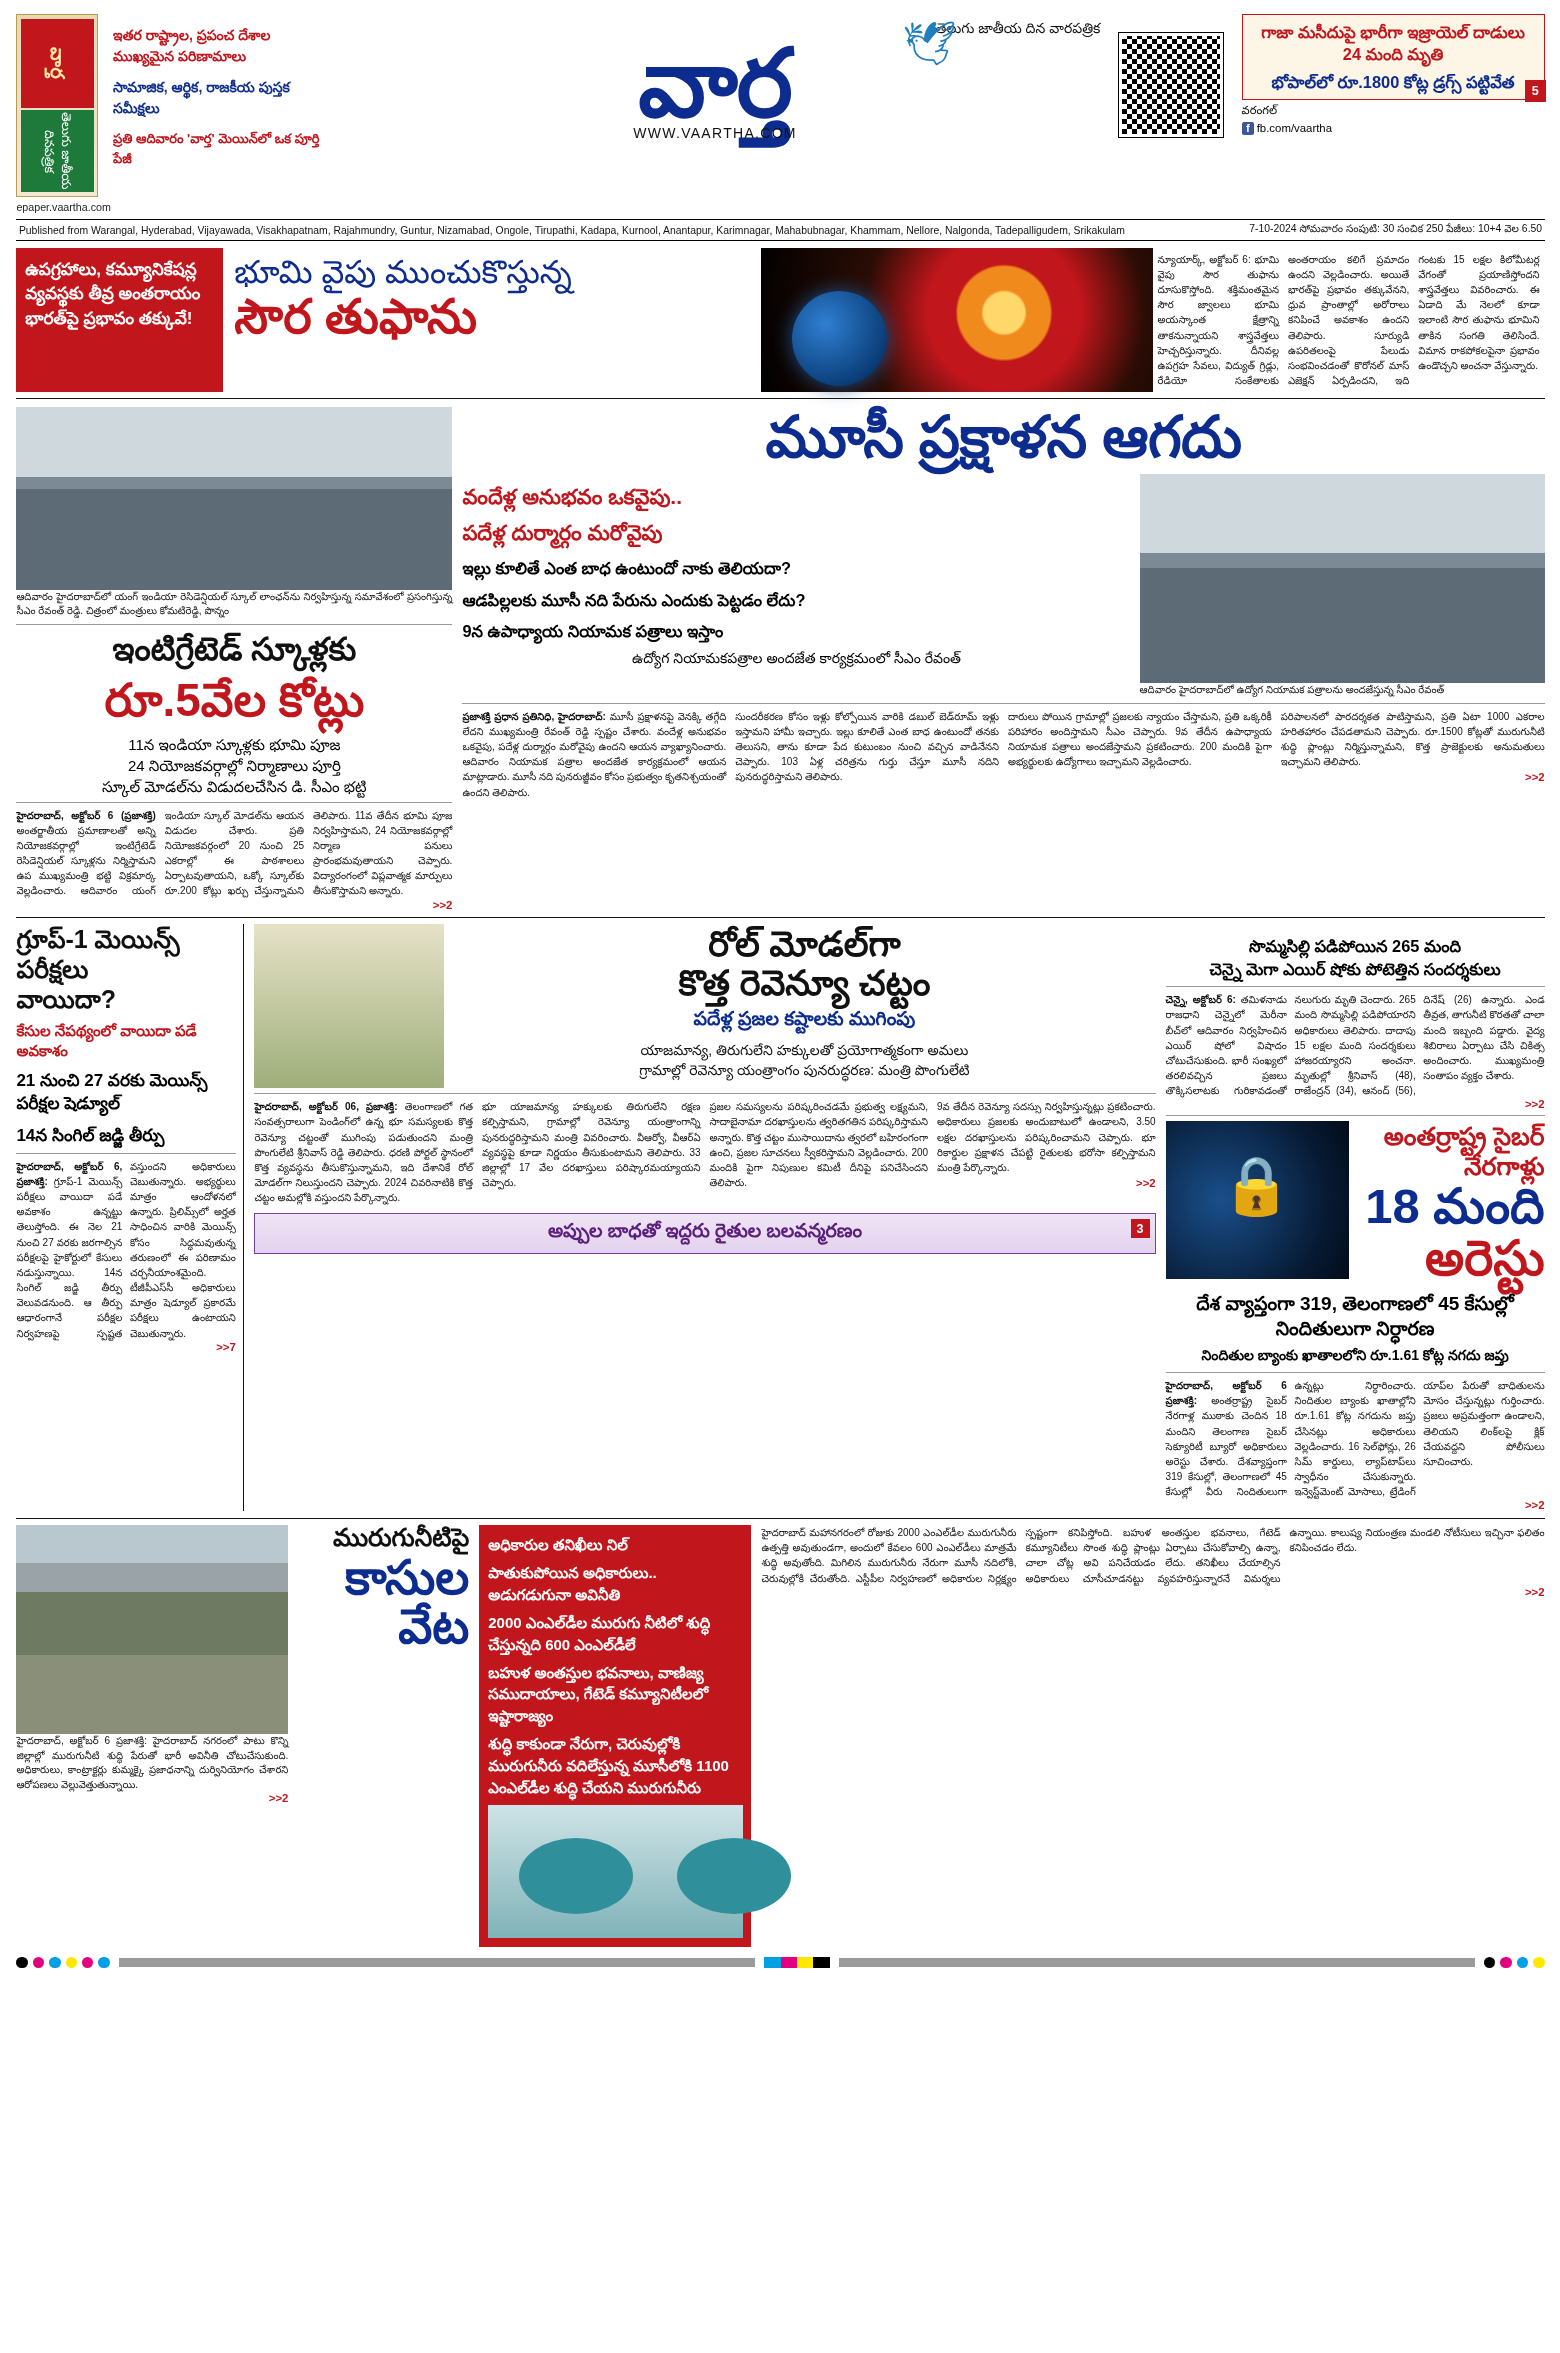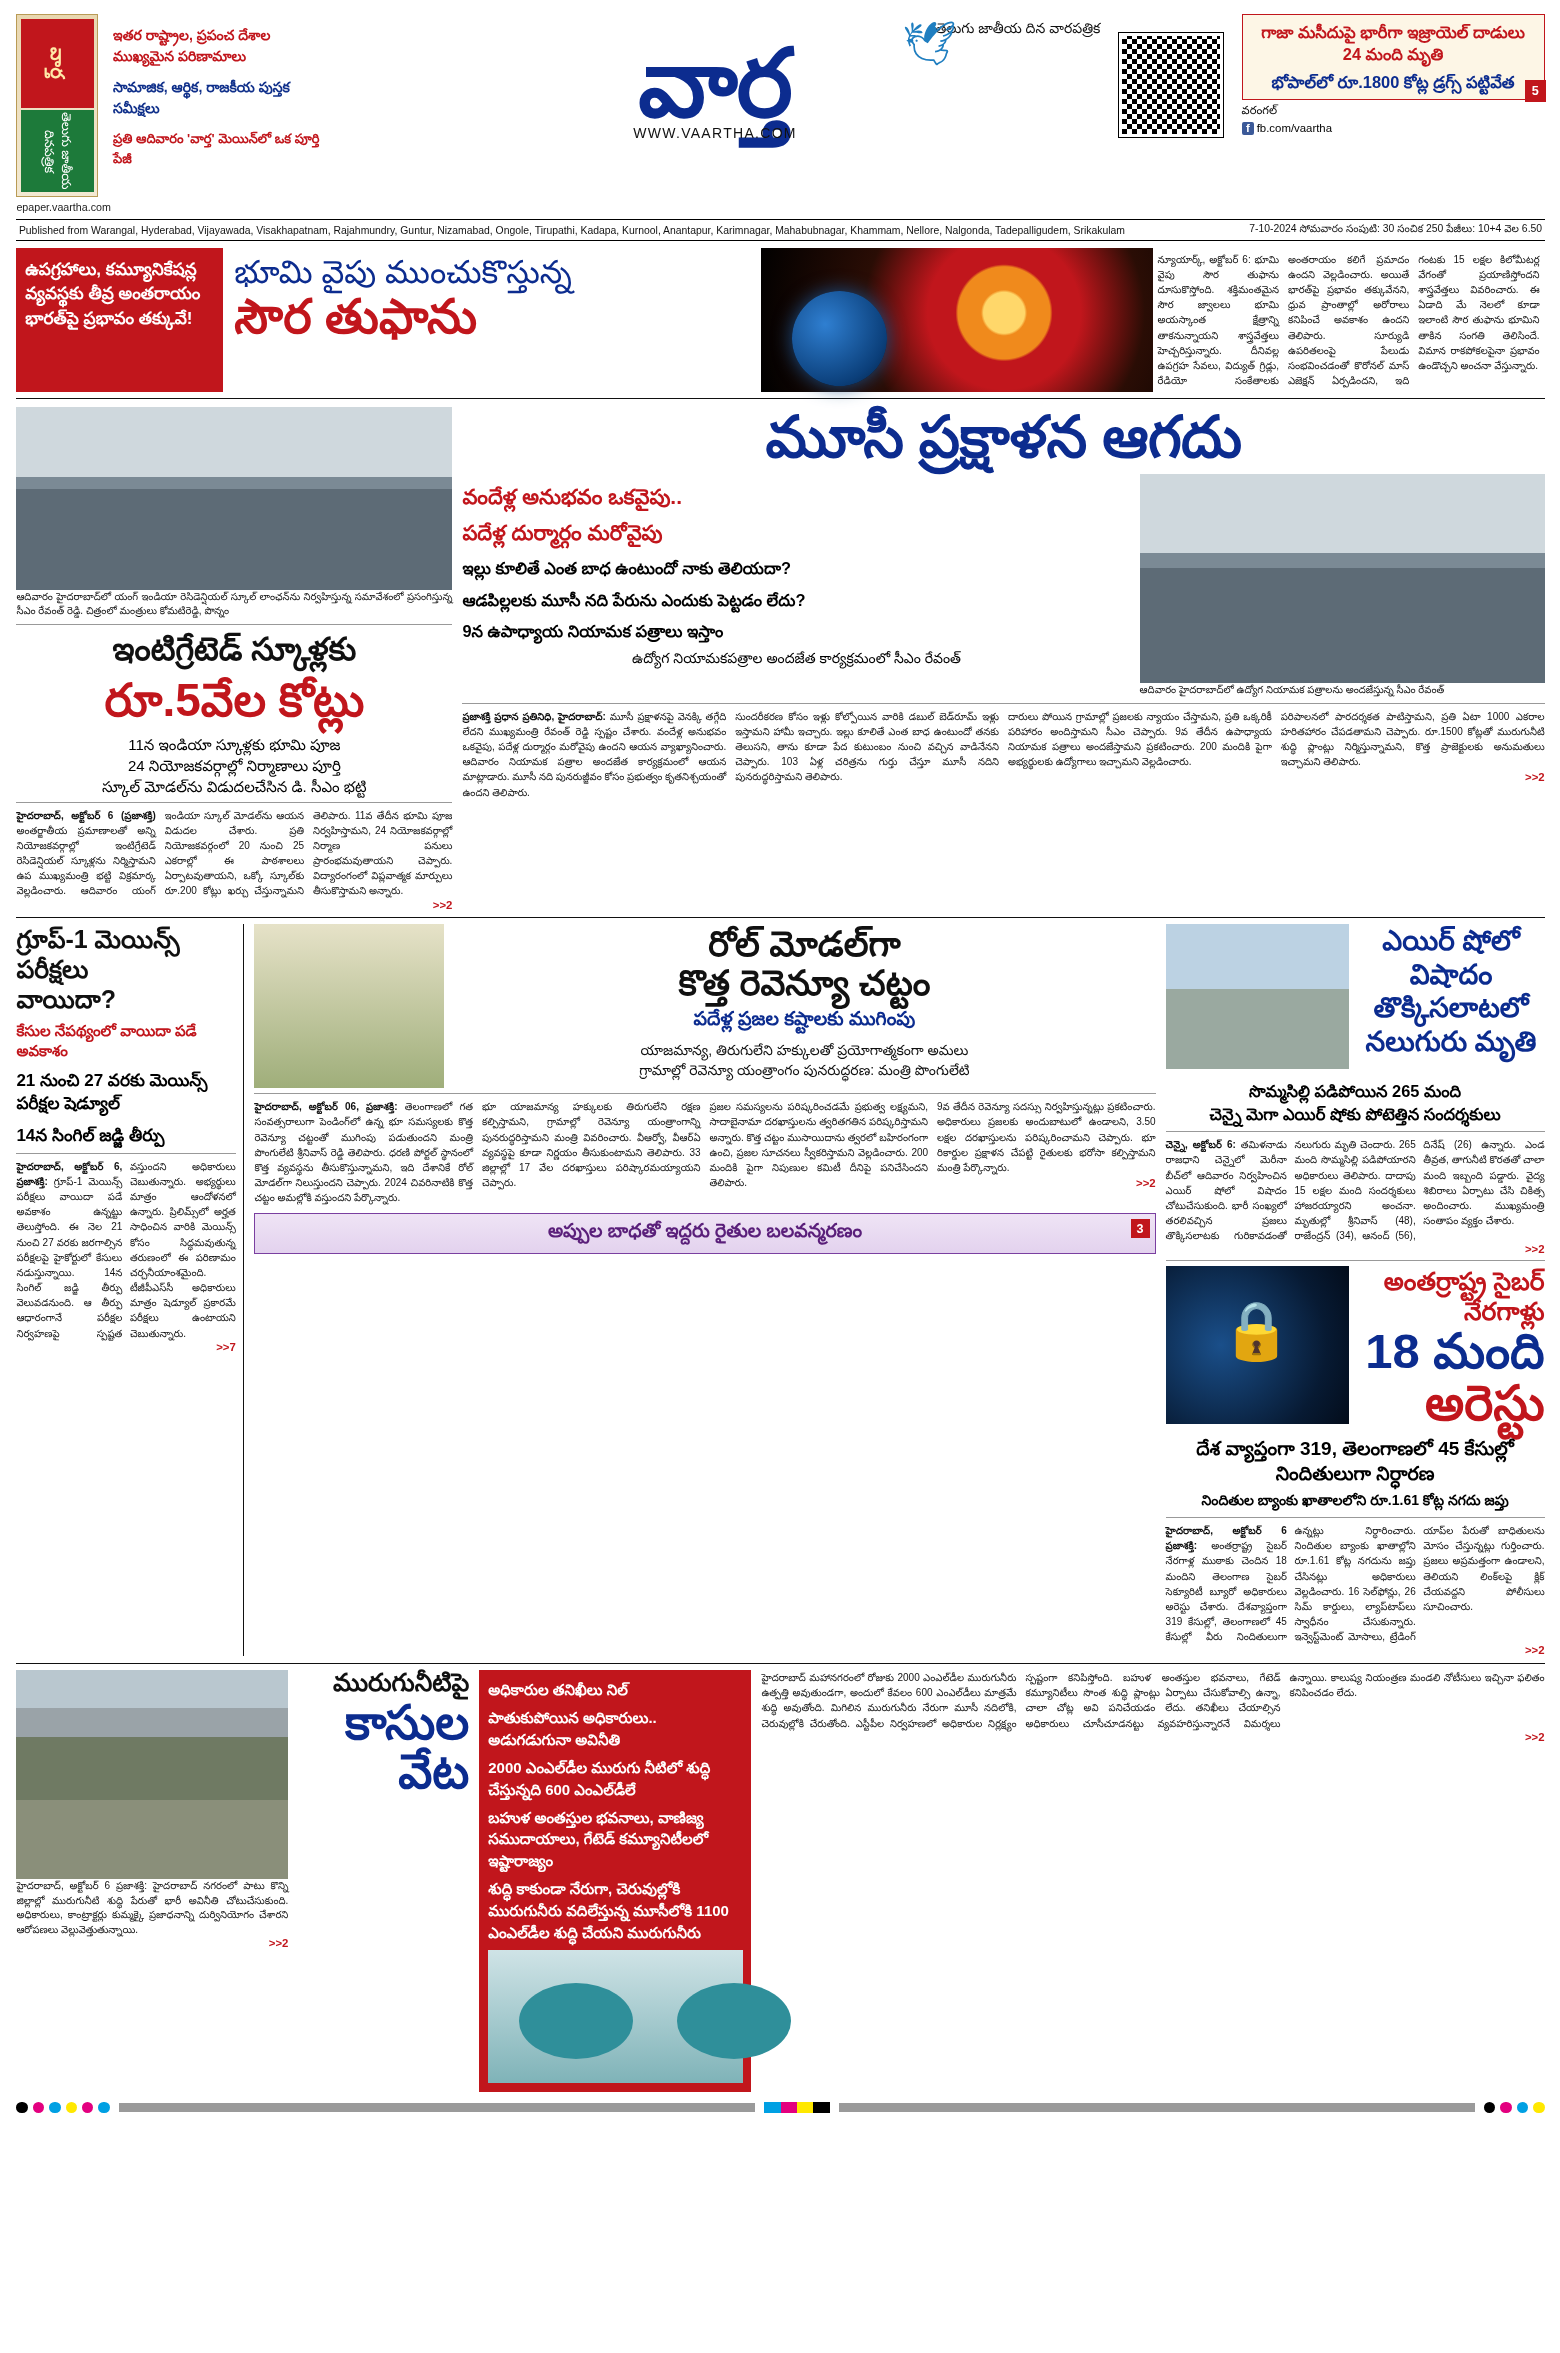--- a/index.html
+++ b/index.html
@@ -330,29 +330,20 @@
           <div class="more">&gt;&gt;2</div>
         </div>
       </div>
       <div class="banner-purple">
         <span>అప్పుల బాధతో ఇద్దరు రైతుల బలవన్మరణం</span>
         <span class="pg">3</span>
       </div>
     </div>
 
     <div class="sec3-right">
-      <div class="cols">
-        <div style="width:183px;flex:0 0 183px">
-          <div class="photo" style="height:145px;background:linear-gradient(#bcd2e3 0 45%,#9aa9a0 45% 100%)"></div>
-        </div>
-        <div style="flex:1">
-          <div class="air-head red">ఎయిర్ షోలో విషాదం</div>
-          <div class="air-head">తొక్కిసలాటలో నలుగురు మృతి</div>
-        </div>
-      </div>
       <div class="air-sub" style="white-space:pre-line">సొమ్మసిల్లి పడిపోయిన 265 మంది
 చెన్నై మెగా ఎయిర్ షోకు పోటెత్తిన సందర్శకులు</div>
       <div class="thin"></div>
       <div class="body-text" style="column-count:3;column-gap:7.6px">
         <b>చెన్నై, అక్టోబర్ 6:</b>
         <span>తమిళనాడు రాజధాని చెన్నైలో మెరీనా బీచ్‌లో ఆదివారం నిర్వహించిన ఎయిర్ షోలో విషాదం చోటుచేసుకుంది. భారీ సంఖ్యలో తరలివచ్చిన ప్రజలు తొక్కిసలాటకు గురికావడంతో నలుగురు మృతి చెందారు. 265 మంది సొమ్మసిల్లి పడిపోయారని అధికారులు తెలిపారు. దాదాపు 15 లక్షల మంది సందర్శకులు హాజరయ్యారని అంచనా. మృతుల్లో శ్రీనివాస్ (48), రాజేంద్రన్ (34), ఆనంద్ (56), దినేష్ (26) ఉన్నారు. ఎండ తీవ్రత, తాగునీటి కొరతతో చాలా మంది ఇబ్బంది పడ్డారు. వైద్య శిబిరాలు ఏర్పాటు చేసి చికిత్స అందించారు. ముఖ్యమంత్రి సంతాపం వ్యక్తం చేశారు.</span>
       </div>
       <div class="more">&gt;&gt;2</div>
 
       <div class="thin"></div>

